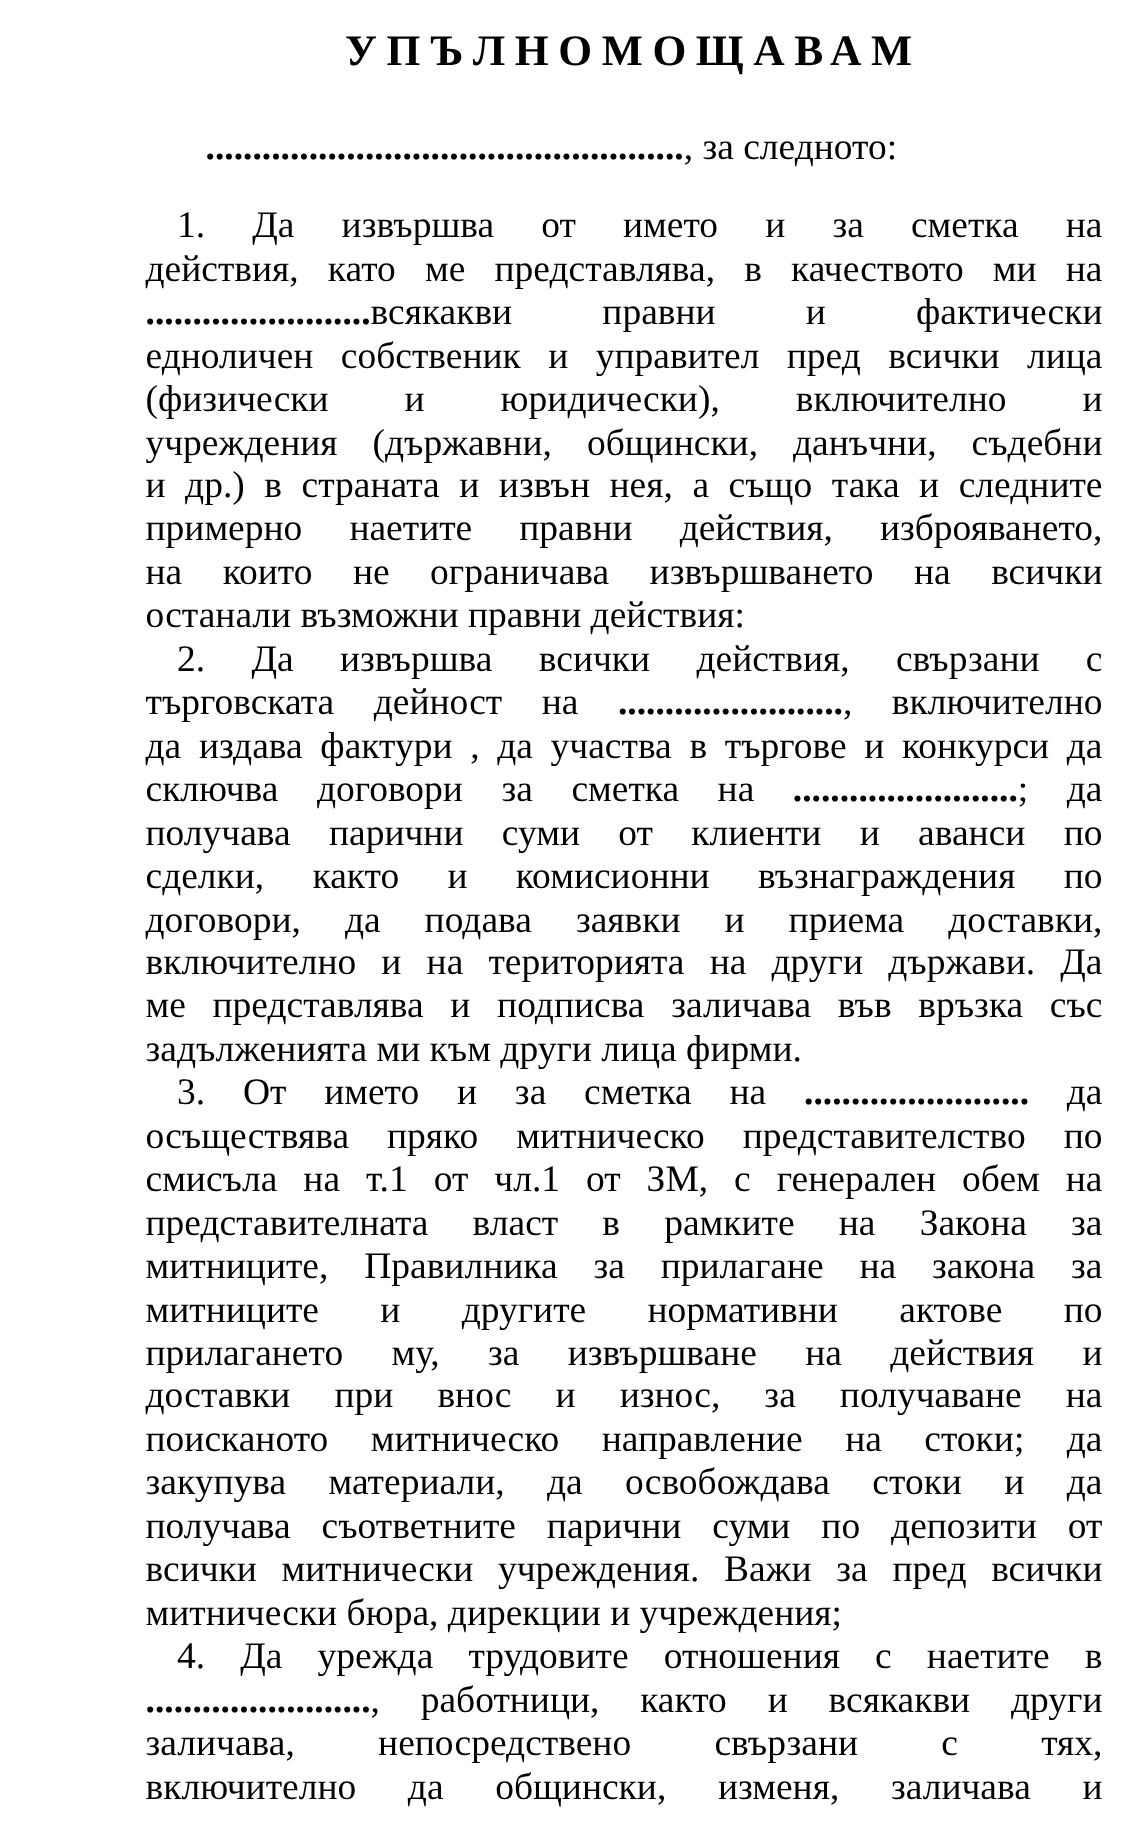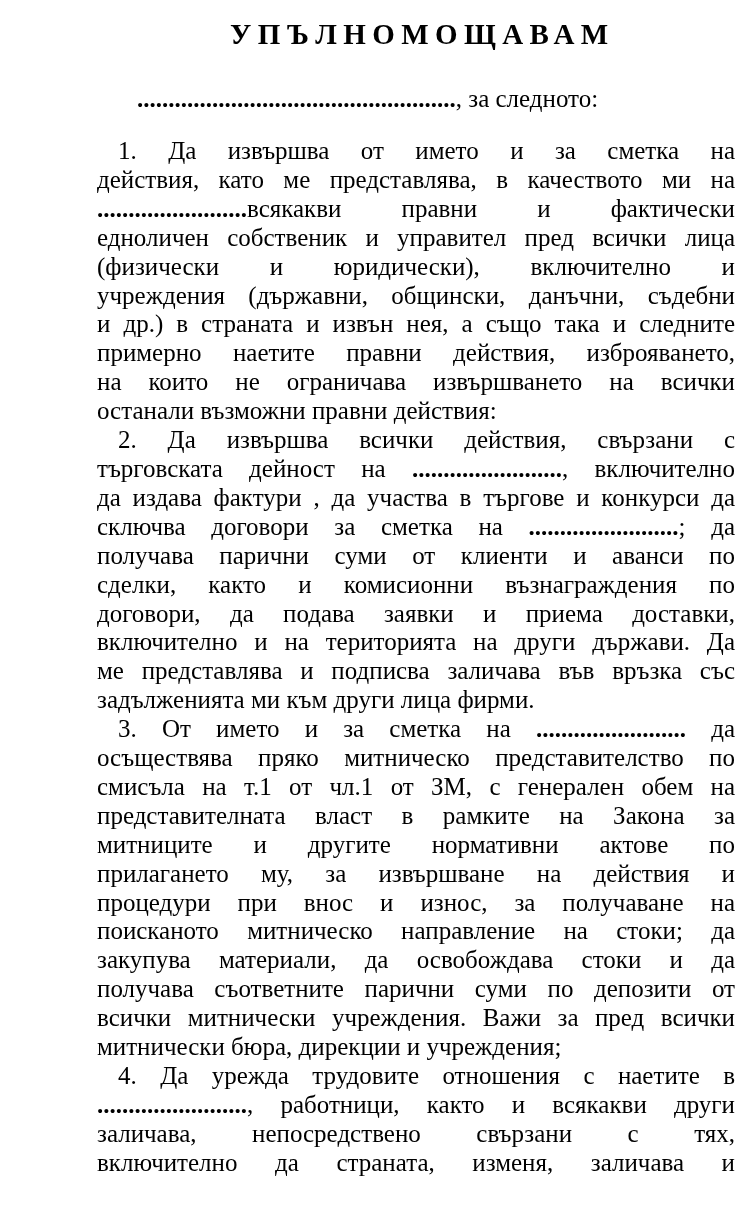--- a/index.html
+++ b/index.html
@@ -87,29 +87,30 @@
         <div class="line stretch">договори, да подава заявки и приема доставки,</div>
         <div class="line stretch">включително и на територията на други държави. Да</div>
         <div class="line stretch">ме представлява и подписва заличава във връзка със</div>
         <div class="line">задълженията ми към други лица фирми.</div>
       </div>
       <div>
         <div class="line indent stretch">3. От името и за сметка на <span class="dots">........................</span> да</div>
         <div class="line stretch">осъществява пряко митническо представителство по</div>
         <div class="line stretch">смисъла на т.1 от чл.1 от ЗМ, с генерален обем на</div>
         <div class="line stretch">представителната власт в рамките на Закона за</div>
+        <div class="line stretch">митниците, Правилника за прилагане на закона за</div>
         <div class="line stretch">митниците и другите нормативни актове по</div>
         <div class="line stretch">прилагането му, за извършване на действия и</div>
-        <div class="line stretch">процедури при внос и износ, за получаване на</div>
+        <div class="line stretch">доставки при внос и износ, за получаване на</div>
         <div class="line stretch">поисканото митническо направление на стоки; да</div>
         <div class="line stretch">закупува материали, да освобождава стоки и да</div>
         <div class="line stretch">получава съответните парични суми по депозити от</div>
         <div class="line stretch">всички митнически учреждения. Важи за пред всички</div>
         <div class="line">митнически бюра, дирекции и учреждения;</div>
       </div>
       <div>
         <div class="line indent stretch">4. Да урежда трудовите отношения с наетите в</div>
         <div class="line stretch"><span class="dots">........................</span>, работници, както и всякакви други</div>
         <div class="line stretch">заличава, непосредствено свързани с тях,</div>
-        <div class="line stretch">включително да страната, изменя, заличава и</div>
+        <div class="line stretch">включително да общински, изменя, заличава и</div>
       </div>
     </div>
 </div>
 
 </body></html>

